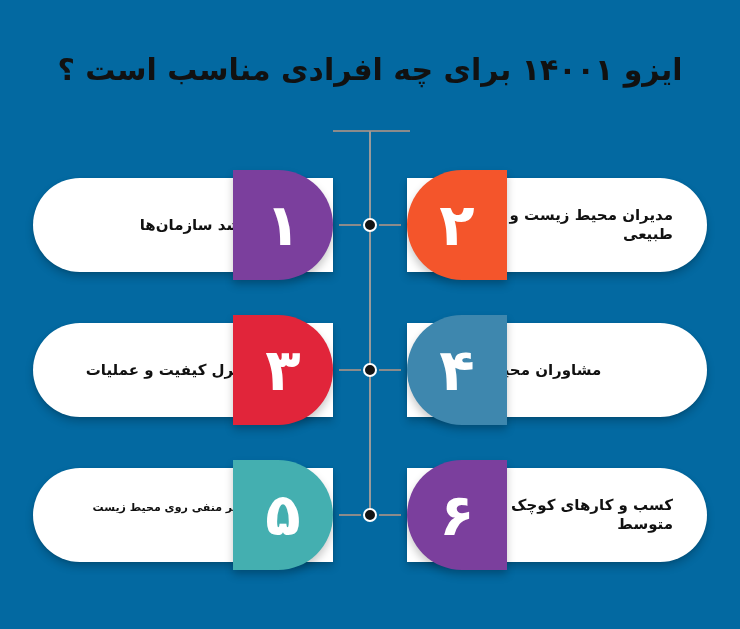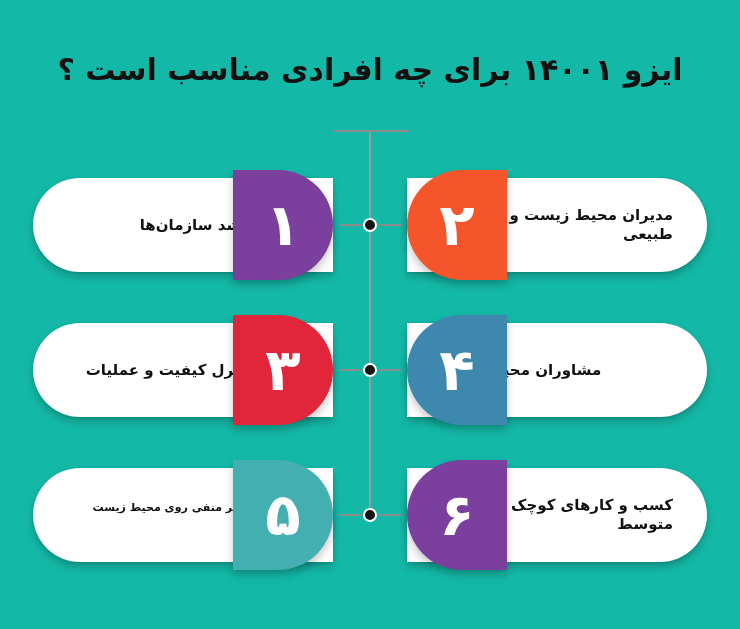--- a/index.html
+++ b/index.html
@@ -134,21 +134,21 @@
     font-weight: bold;
     color: #ffffff;
     line-height: 1;
     direction: rtl;
     user-select: none;
   }
 </style>
 </head>
 <body>
 
-<div id="canvas" style="background: #14b8a6;">
+<div id="canvas" style="background: #0369a1;">
 
   <div class="title" style="color: rgb(17, 17, 17);">ایزو ۱۴۰۰۱ برای چه افرادی مناسب است ؟</div>
 
   <div class="trunk-top" style="background: rgb(139, 139, 139);"></div>
   <div class="trunk-vertical"></div>
 
   <div class="row" style="top:170px;">
     <div class="pill left">
       <div class="pill-label">مدیران ارشد سازمان‌ها</div>
     </div>

